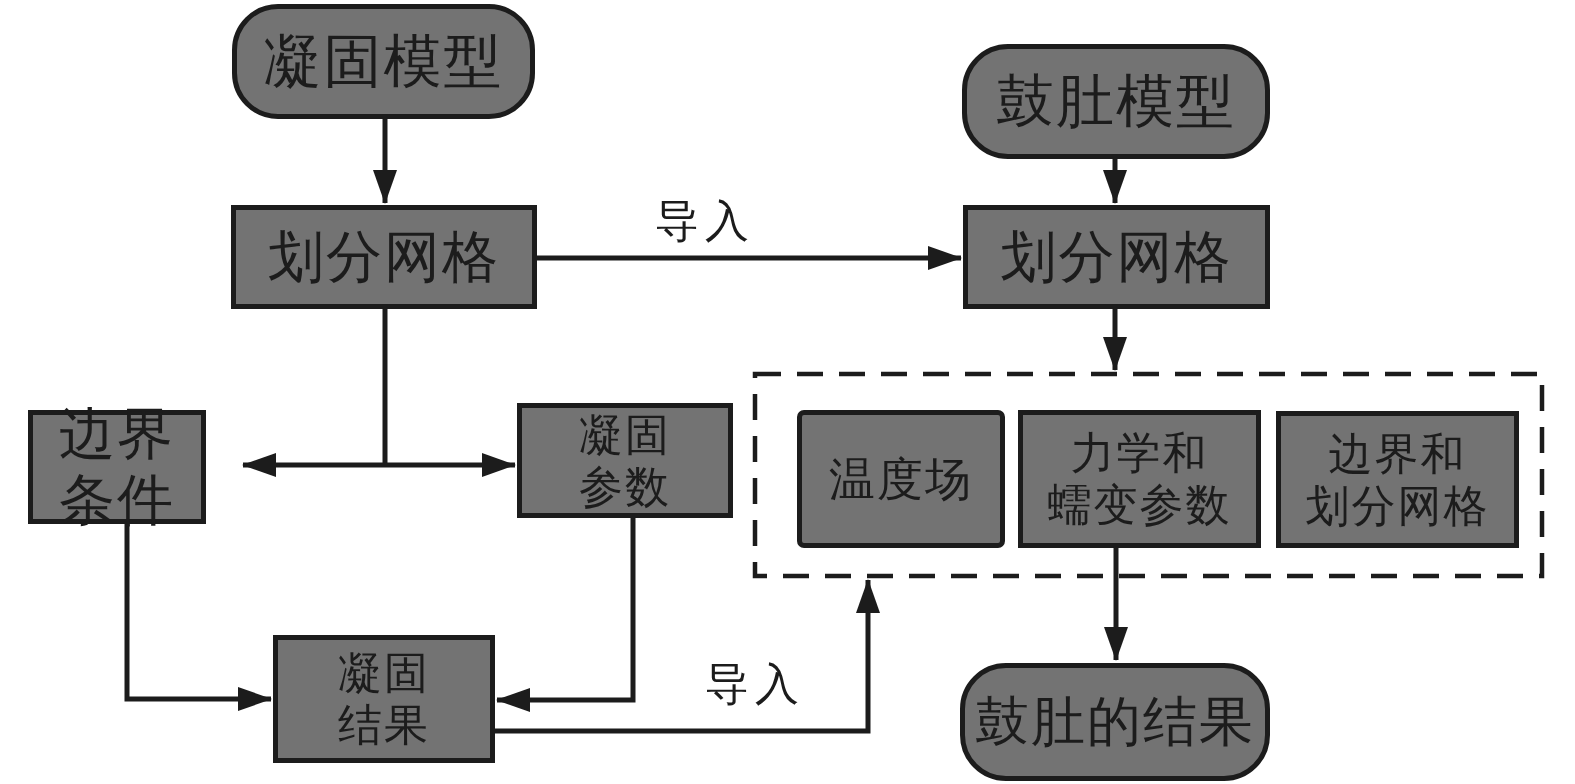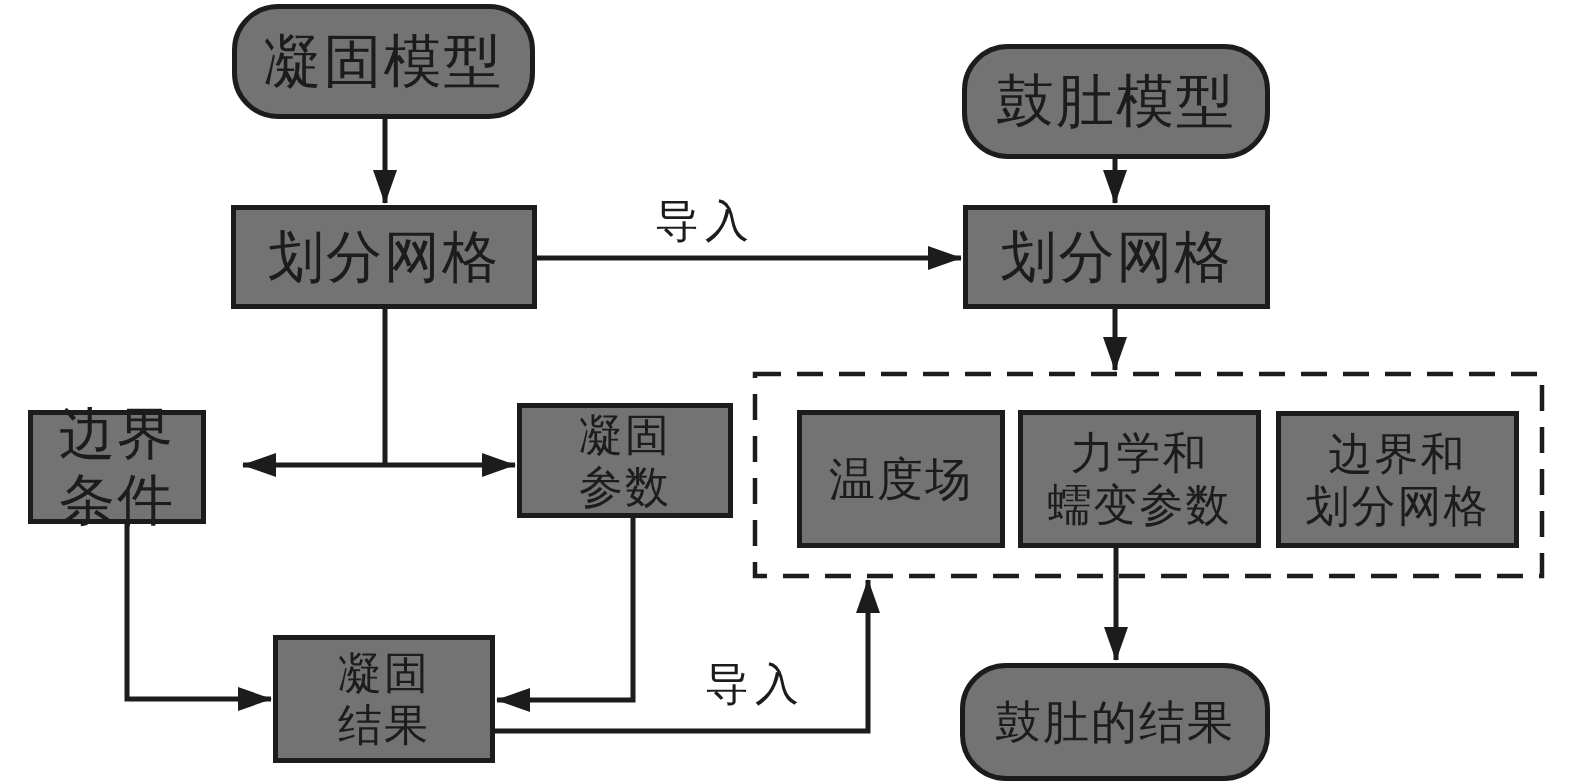--- a/index.html
+++ b/index.html
@@ -95,40 +95,40 @@
   <div class="node" style="left:28px; top:410px; width:178px; height:114px; font-size:56px;">
     <span class="label">边界
 条件</span>
   </div>
 
   <div class="node" style="left:517px; top:403px; width:216px; height:115px; font-size:44px;">
     <span class="label">凝固
 参数</span>
   </div>
 
-  <div class="node" style="left:797px; top:410px; width:208px; height:138px; font-size:46px;">
+  <div class="node" style="left:797px; top:410px; width:208px; height:138px; font-size:46px;border-radius:7px;">
     <span class="label">温度场</span>
   </div>
 
   <div class="node" style="left:1018px; top:410px; width:243px; height:138px; font-size:44px;">
     <span class="label">力学和
 蠕变参数</span>
   </div>
 
   <div class="node" style="left:1276px; top:411px; width:243px; height:137px; font-size:44px;">
     <span class="label">边界和
 划分网格</span>
   </div>
 
   <div class="node" style="left:273px; top:635px; width:222px; height:128px; font-size:44px;">
     <span class="label">凝固
 结果</span>
   </div>
 
-  <div class="node rounded" style="left:960px; top:663px; width:310px; height:118px; font-size:46px;text-align:right;">
+  <div class="node rounded" style="left:960px; top:663px; width:310px; height:118px; font-size:54px;text-align:right;">
     <span class="label">鼓肚的结果</span>
   </div>
 
   <div class="edge-label" style="left:655px; top:192px; width:190px;">导入</div>
 
   <div class="edge-label" style="left:705px; top:655px; width:190px;">导入</div>
 
 </div>
 
 </body></html>

